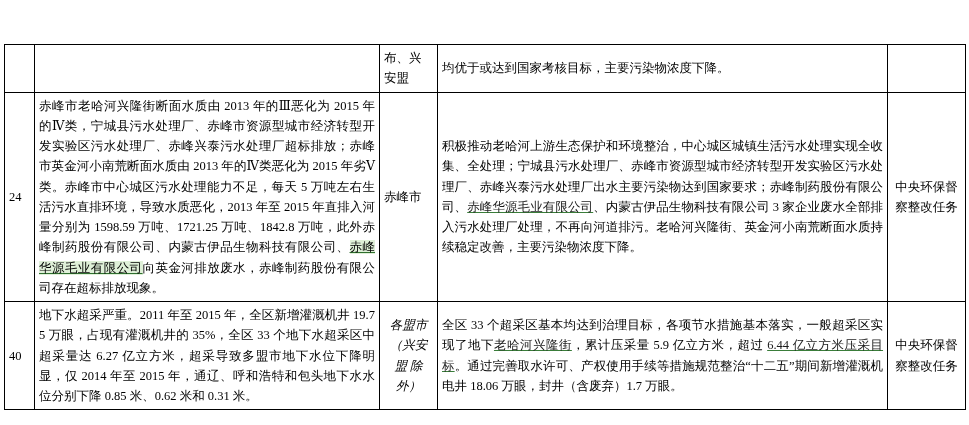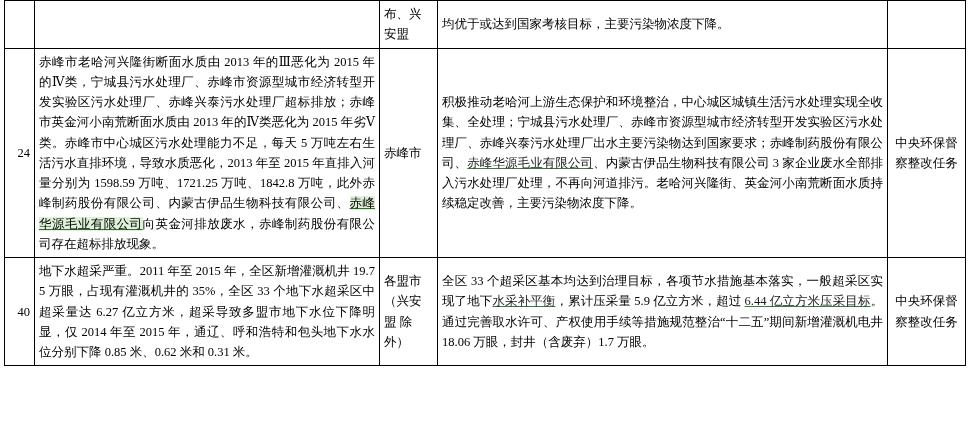--- a/index.html
+++ b/index.html
@@ -18,54 +18,56 @@
     position: relative;
     width: 969px;
     height: 425px;
     box-sizing: border-box;
   }
   table.doc-table {
     border-collapse: collapse;
     width: 961px;
     margin-left: 4px;
     table-layout: fixed;
+    margin-top: 44px;
   }
   table.doc-table td {
     border: 1px solid #000000;
     vertical-align: middle;
     padding: 3px 4px 3px 4px;
     font-size: 12.5px;
     line-height: 1.62;
     color: #000;
     word-break: break-all;
   }
   
   col.c-num   { width: 30px; }
   col.c-prob  { width: 345px; }
   col.c-area  { width: 58px; }
   col.c-meas  { width: 450px; }
   col.c-type  { width: 78px; }
 
   td.num {
-    text-align: right;
+    text-align: left;
     vertical-align: bottom;
     padding-bottom: 6px;
     font-size: 13px;
   }
   td.num.mid {
     vertical-align: middle;
   }
   td.area {
     text-align: left;
     vertical-align: middle;
     font-size: 12.5px;
     line-height: 1.6;
   }
   td.area.center {
-    text-align: left;
+    text-align: center;
+    font-style: italic;
   }
   td.type {
     vertical-align: top;
     text-align: center;
     font-size: 12.5px;
     line-height: 1.62;
     padding-top: 5px;
   }
   td.body {
     text-align: justify;
@@ -118,18 +120,18 @@
         <td class="body top">赤峰市老哈河兴隆街断面水质由 2013 年的Ⅲ恶化为 2015 年的Ⅳ类，宁城县污水处理厂、赤峰市资源型城市经济转型开发实验区污水处理厂、赤峰兴泰污水处理厂超标排放；赤峰市英金河小南荒断面水质由 2013 年的Ⅳ类恶化为 2015 年劣Ⅴ类。赤峰市中心城区污水处理能力不足，每天 5 万吨左右生活污水直排环境，导致水质恶化，2013 年至 2015 年直排入河量分别为 1598.59 万吨、1721.25 万吨、1842.8 万吨，此外赤峰制药股份有限公司、内蒙古伊品生物科技有限公司、<span class="hl-green">赤峰华源毛业有限公司</span>向英金河排放废水，赤峰制药股份有限公司存在超标排放现象。</td>
         <td class="area">赤峰市</td>
         <td class="body">积极推动老哈河上游生态保护和环境整治，中心城区城镇生活污水处理实现全收集、全处理；宁城县污水处理厂、赤峰市资源型城市经济转型开发实验区污水处理厂、赤峰兴泰污水处理厂出水主要污染物达到国家要求；赤峰制药股份有限公司、<span class="u-green">赤峰华源毛业有限公司</span>、内蒙古伊品生物科技有限公司 3 家企业废水全部排入污水处理厂处理，不再向河道排污。老哈河兴隆街、英金河小南荒断面水质持续稳定改善，主要污染物浓度下降。</td>
         <td class="type">中央环保督察整改任务</td>
       </tr>
 
       <tr>
         <td class="num mid">40</td>
         <td class="body top">地下水超采严重。2011 年至 2015 年，全区新增灌溉机井 19.75 万眼，占现有灌溉机井的 35%，全区 33 个地下水超采区中超采量达 6.27 亿立方米，超采导致多盟市地下水位下降明显，仅 2014 年至 2015 年，通辽、呼和浩特和包头地下水水位分别下降 0.85 米、0.62 米和 0.31 米。</td>
         <td class="area center">各盟市（兴安盟 除外）</td>
-        <td class="body">全区 33 个超采区基本均达到治理目标，各项节水措施基本落实，一般超采区实现了地下<span class="u-green">水采补平衡</span>，累计压采量 5.9 亿立方米，超过 <span class="u-green">6.44 亿立方米压采目标</span>。通过完善取水许可、产权使用手续等措施规范整治“十二五”期间新增灌溉机电井 18.06 万眼，封井（含废弃）1.7 万眼。</td>
+        <td class="body">全区 33 个超采区基本均达到治理目标，各项节水措施基本落实，一般超采区实现了地下<span class="u-green">老哈河兴隆街</span>，累计压采量 5.9 亿立方米，超过 <span class="u-green">6.44 亿立方米压采目标</span>。通过完善取水许可、产权使用手续等措施规范整治“十二五”期间新增灌溉机电井 18.06 万眼，封井（含废弃）1.7 万眼。</td>
         <td class="type">中央环保督察整改任务</td>
       </tr>
     </tbody>
   </table>
 </div>
 
 </body></html>

